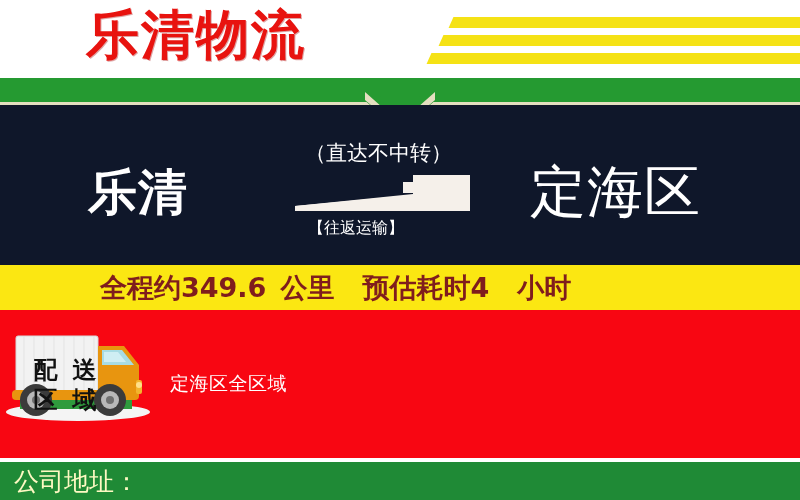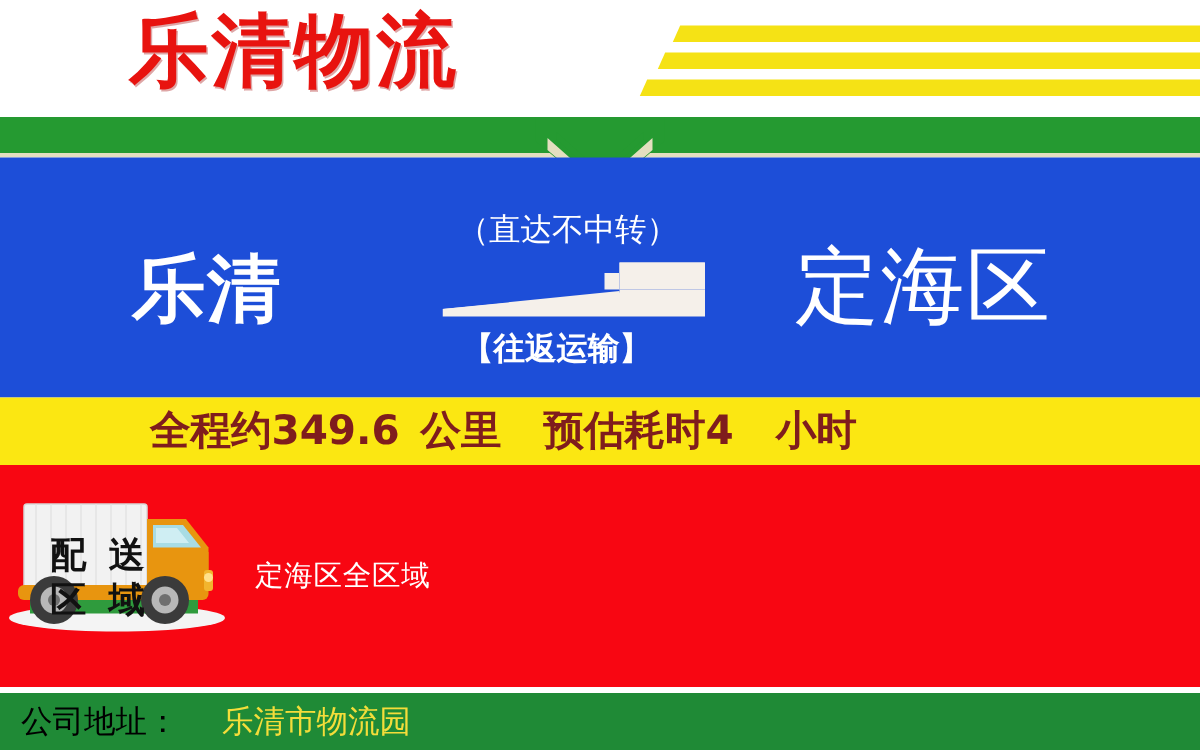--- a/index.html
+++ b/index.html
@@ -70,21 +70,21 @@
     left: 357px; top: 78px;
     width: 86px; height: 52px;
     overflow: visible;
   }
 
   
   .redmain {
     position: absolute;
     left: 0; top: 105px;
     width: 800px; height: 160px;
-    background: #1d4ed8;
+    background: #0f172a;
   }
   .route-origin {
     position: absolute;
     left: 88px; top: 58px;
     font-size: 49px;
     font-weight: bold;
     color: #ffffff;
     line-height: 60px;
     letter-spacing: 1px;
     white-space: nowrap;
@@ -104,23 +104,23 @@
     left: 305px; top: 34px;
     font-size: 21px;
     color: #ffffff;
     font-weight: normal;
     white-space: nowrap;
     letter-spacing: 0px;
   }
   .note-bottom {
     position: absolute;
     left: 308px; top: 113px;
-    font-size: 21px;
-    color: #ffffff;
-    font-weight: bold;
+    font-size: 16px;
+    color: #ffffff;
+    font-weight: normal;
     white-space: nowrap;
   }
   .arrow-box {
     position: absolute;
     left: 295px; top: 68px;
     width: 175px; height: 40px;
   }
 
   
   .yellowbar {
@@ -183,22 +183,22 @@
   }
   .footer {
     position: absolute;
     left: 0; top: 462px;
     width: 800px; height: 38px;
     background: #1f8a36;
   }
   .footer-label {
     position: absolute;
     left: 14px; top: 6px;
-    font-size: 21px;
-    color: #000000;
+    font-size: 25px;
+    color: #fef9c3;
     white-space: nowrap;
     line-height: 27px;
   }
   .footer-value {
     position: absolute;
     left: 148px; top: 6px;
     font-size: 21px;
     color: #f4dd3a;
     white-space: nowrap;
     line-height: 27px;
@@ -299,16 +299,15 @@
         <span>域</span>
       </div>
     </div>
 
     <div class="coverage-text">定海区全区域</div>
   </div>
 
   <div class="white-line"></div>
   <div class="footer">
     <div class="footer-label">公司地址：</div>
-    <div class="footer-value">乐清市物流园</div>
   </div>
 
 </div>
 
 </body></html>

